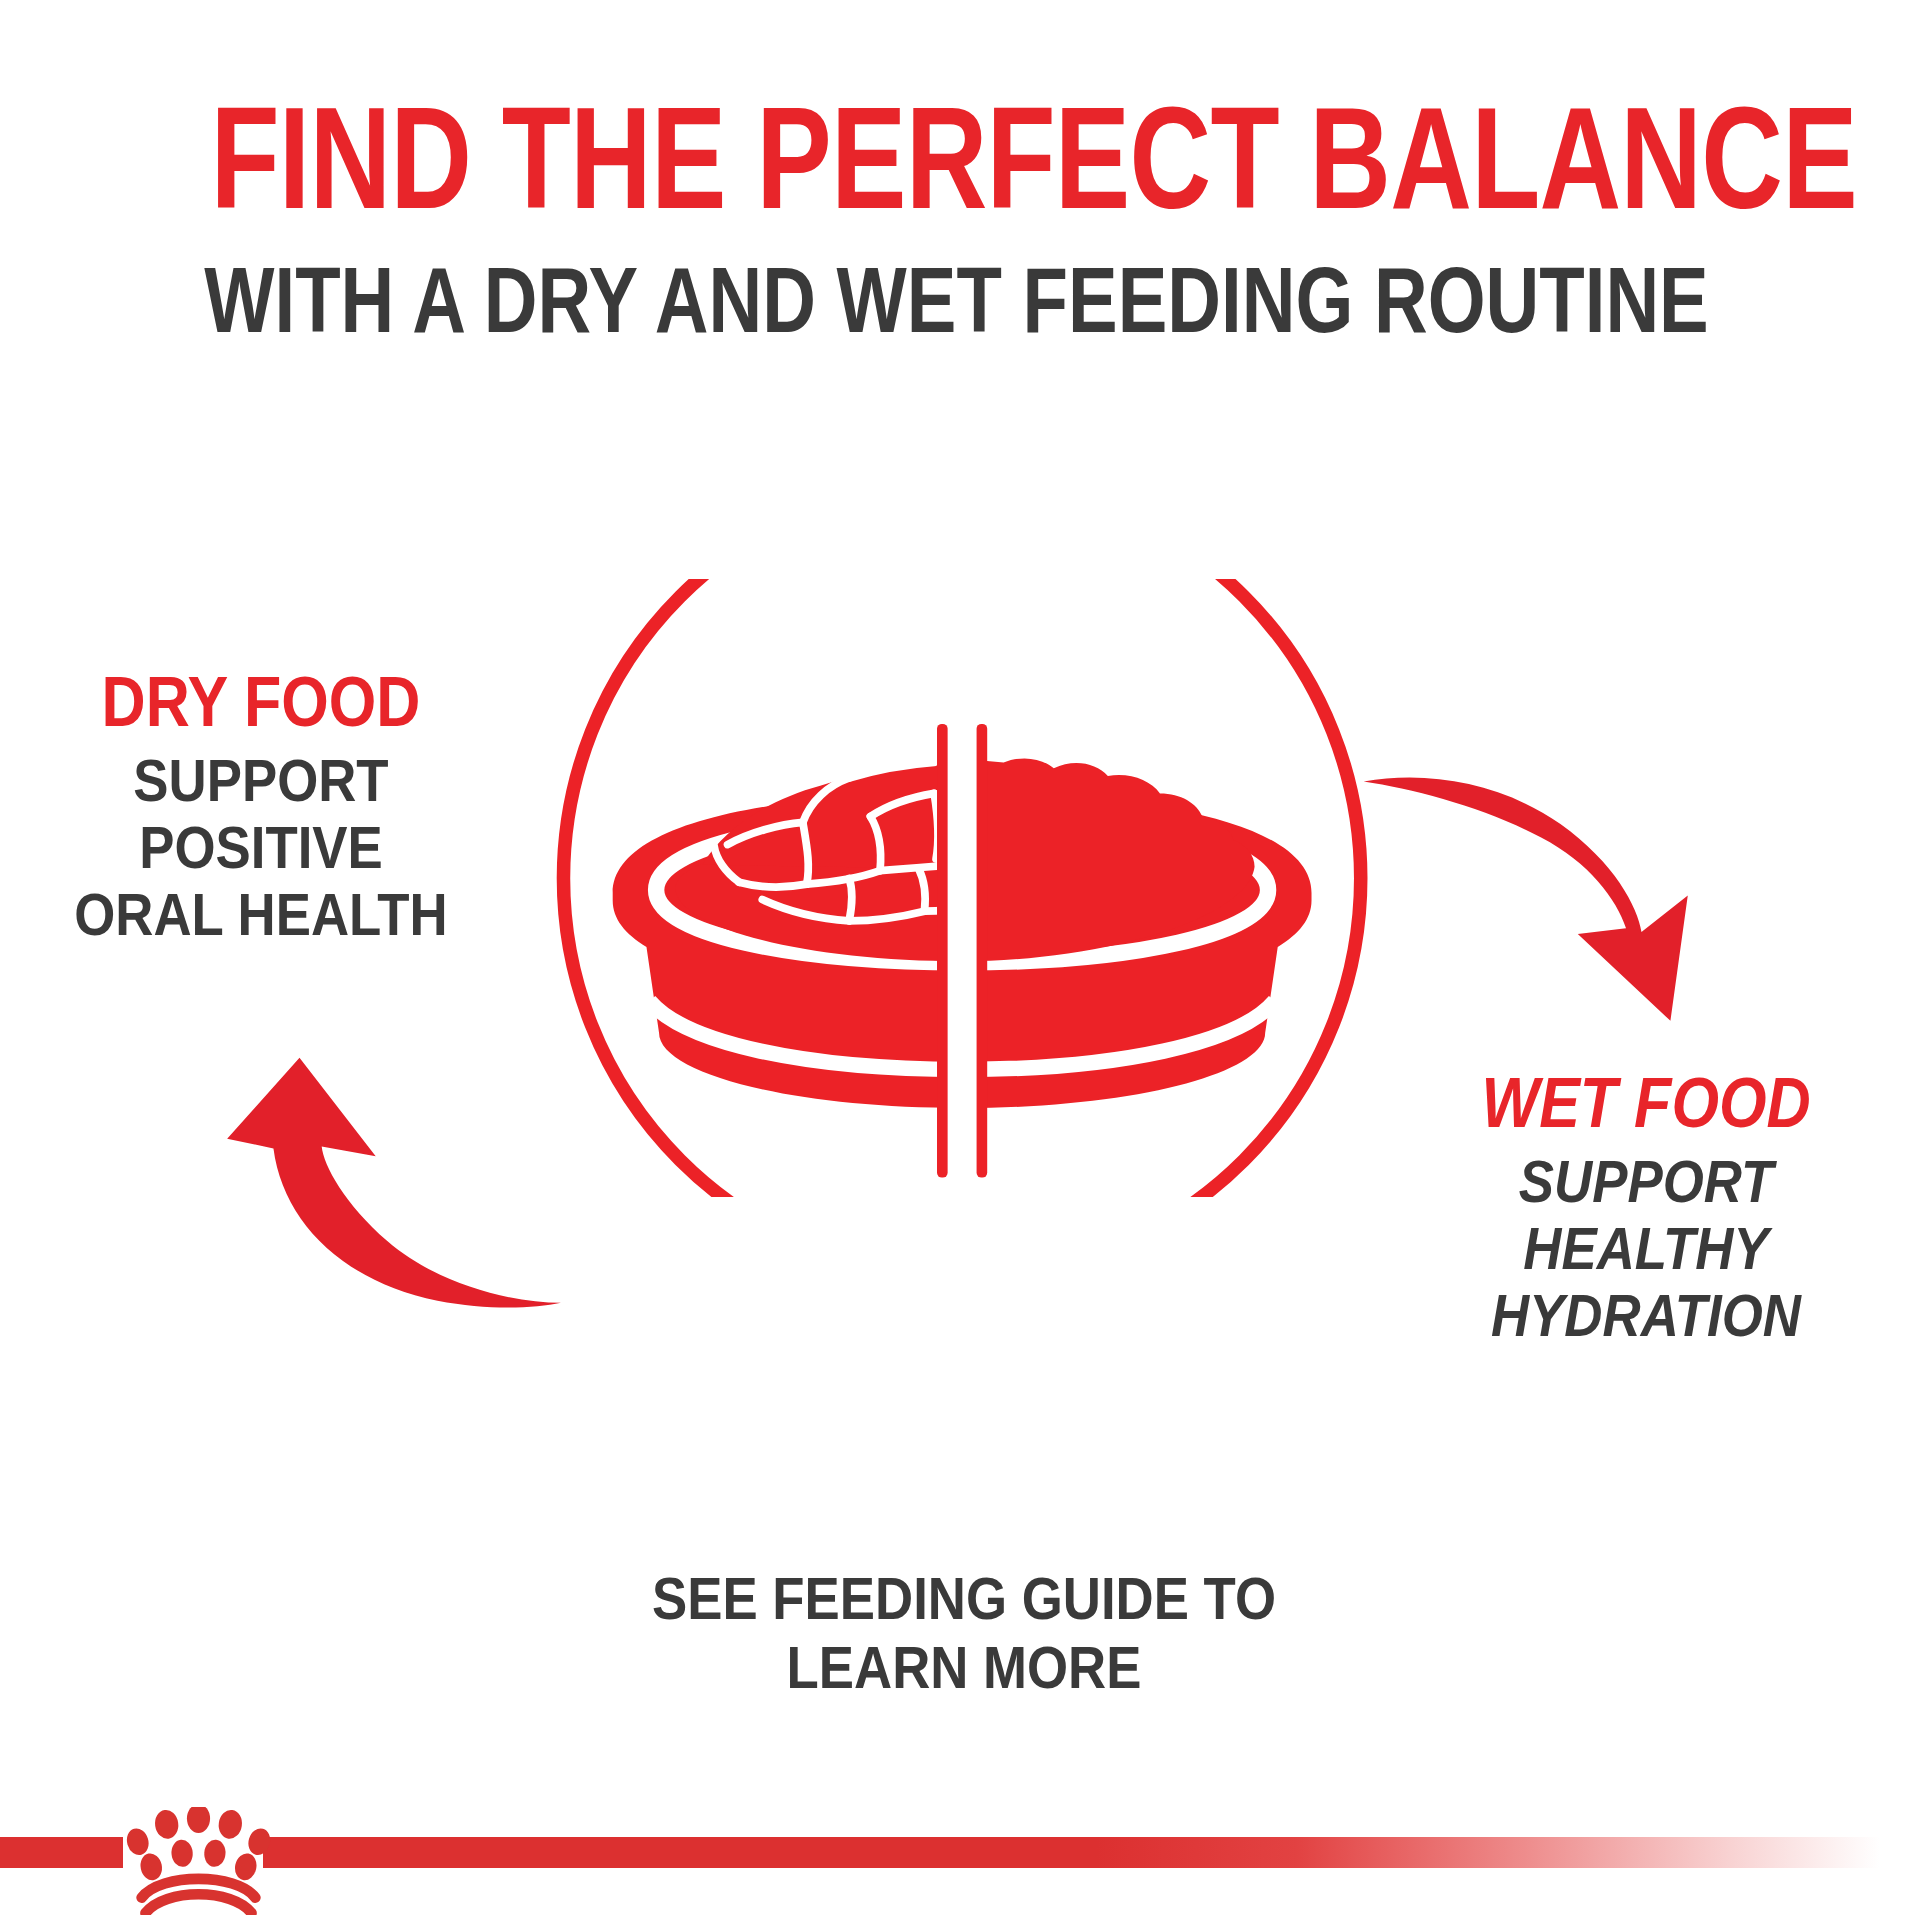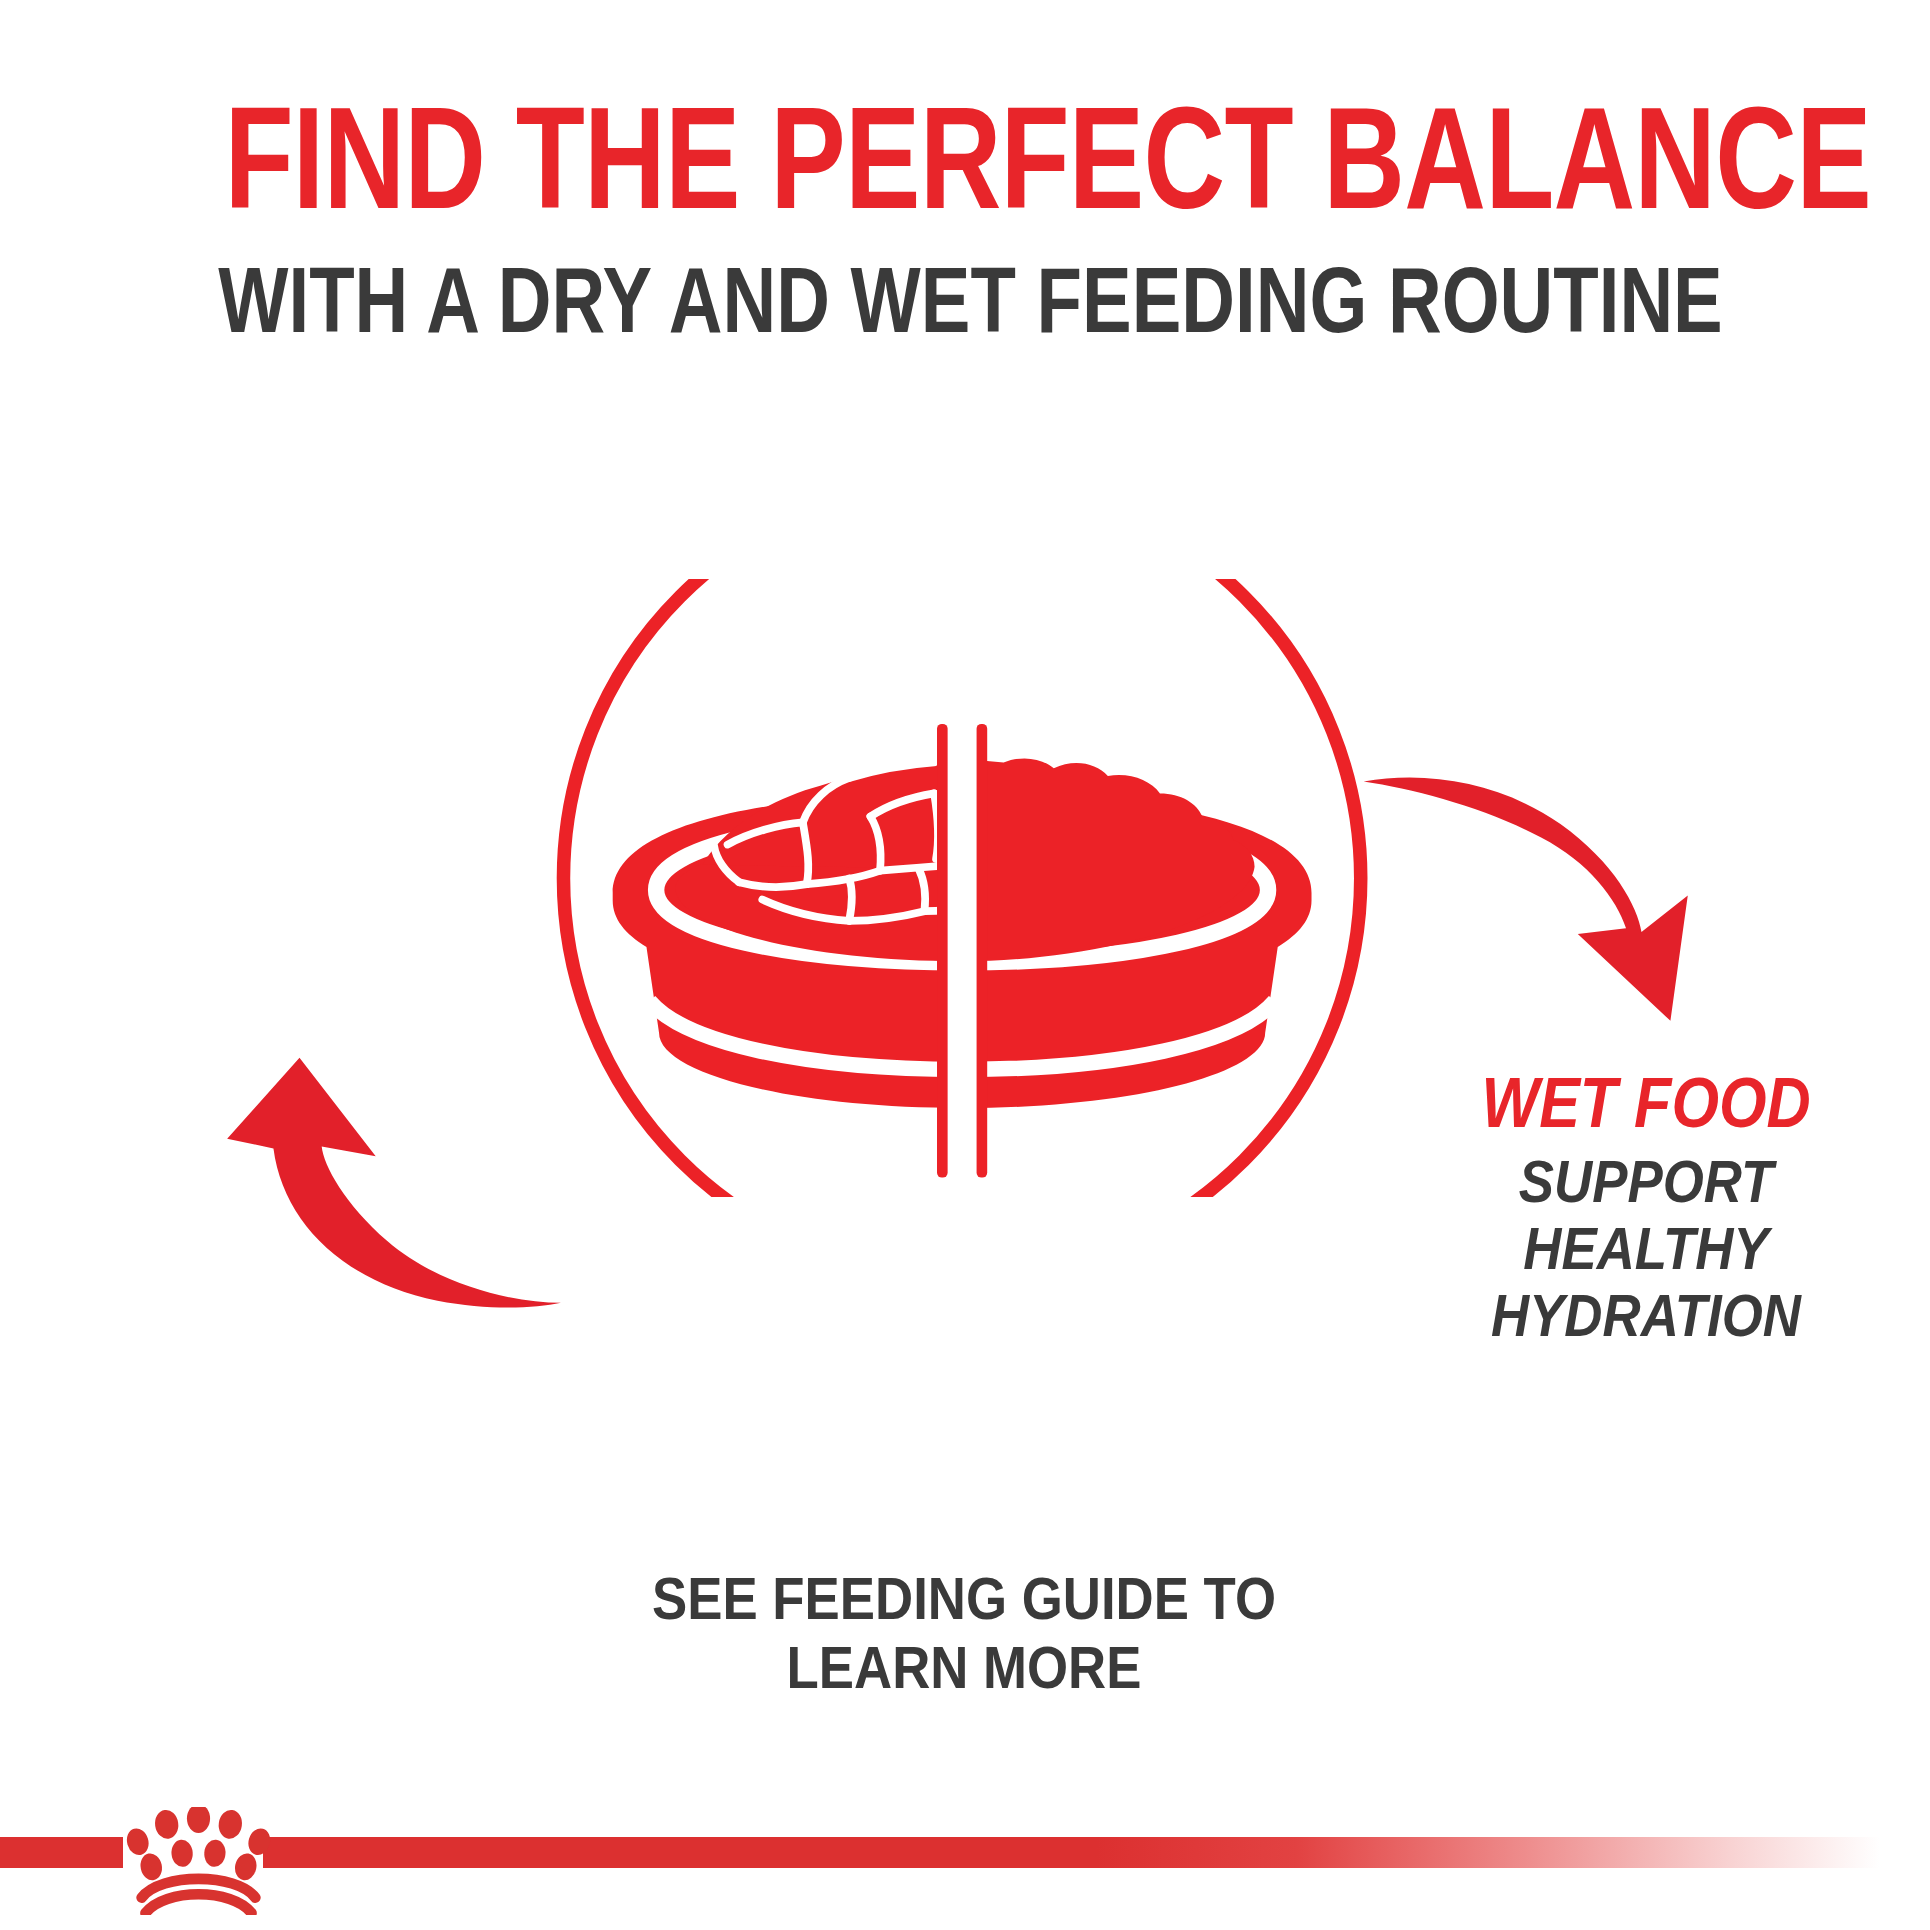--- a/index.html
+++ b/index.html
@@ -20,21 +20,20 @@
     overflow: hidden;
   }
 
   
   .headline-block {
     position: absolute;
     left: 0;
     top: 87px;
     width: 1913px;
     text-align: center;
-    padding-left: 14px;
   }
   .headline {
     display: block;
     color: #E8252A;
     font-family: "Liberation Sans Narrow", "Liberation Sans", sans-serif;
     font-weight: 700;
     font-size: 145px;
     line-height: 0.99;
     letter-spacing: -1px;
     transform: scaleX(0.78);
@@ -156,20 +155,24 @@
 </head>
 <body>
 
 <div id="stage">
 
   <div class="headline-block">
     <span class="headline">FIND THE PERFECT BALANCE</span>
     <span class="subheadline">WITH A DRY AND WET FEEDING ROUTINE</span>
   </div>
 
+  <div class="callout" id="callout-dry">
+    <span class="callout-title">DRY FOOD</span>
+    <span class="callout-body">SUPPORT POSITIVE ORAL HEALTH</span>
+  </div>
 
   <div class="callout" id="callout-wet">
     <span class="callout-title">WET FOOD</span>
     <span class="callout-body">SUPPORT HEALTHY HYDRATION</span>
   </div>
 
   <div id="illustration">
     <svg viewBox="0 0 920 640" xmlns="http://www.w3.org/2000/svg">
 
       <circle cx="457" cy="310" r="413" fill="none" stroke="#EC2227" stroke-width="14"></circle>

